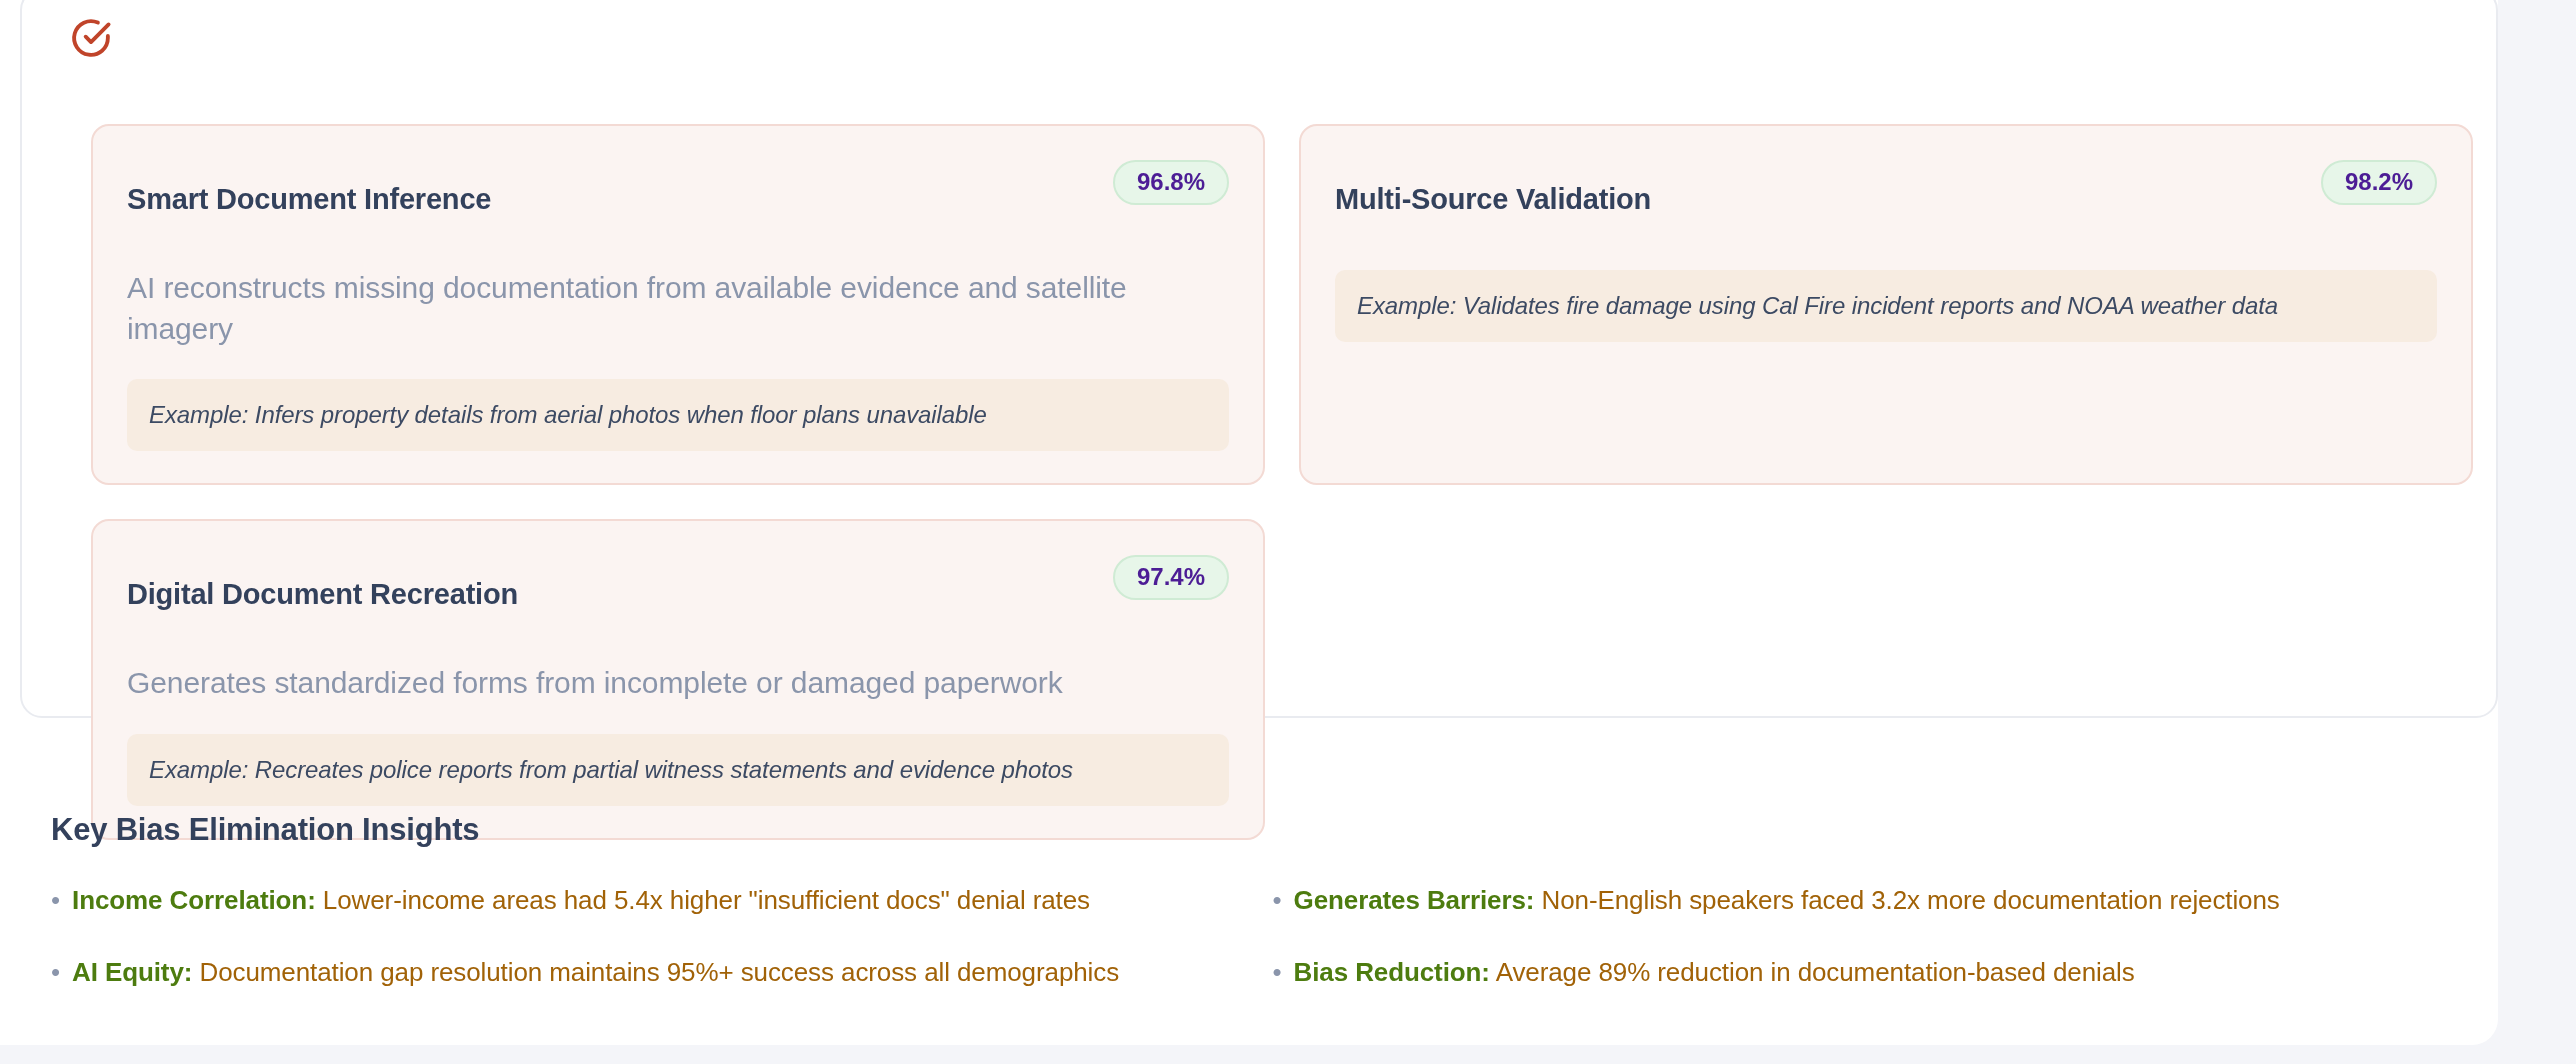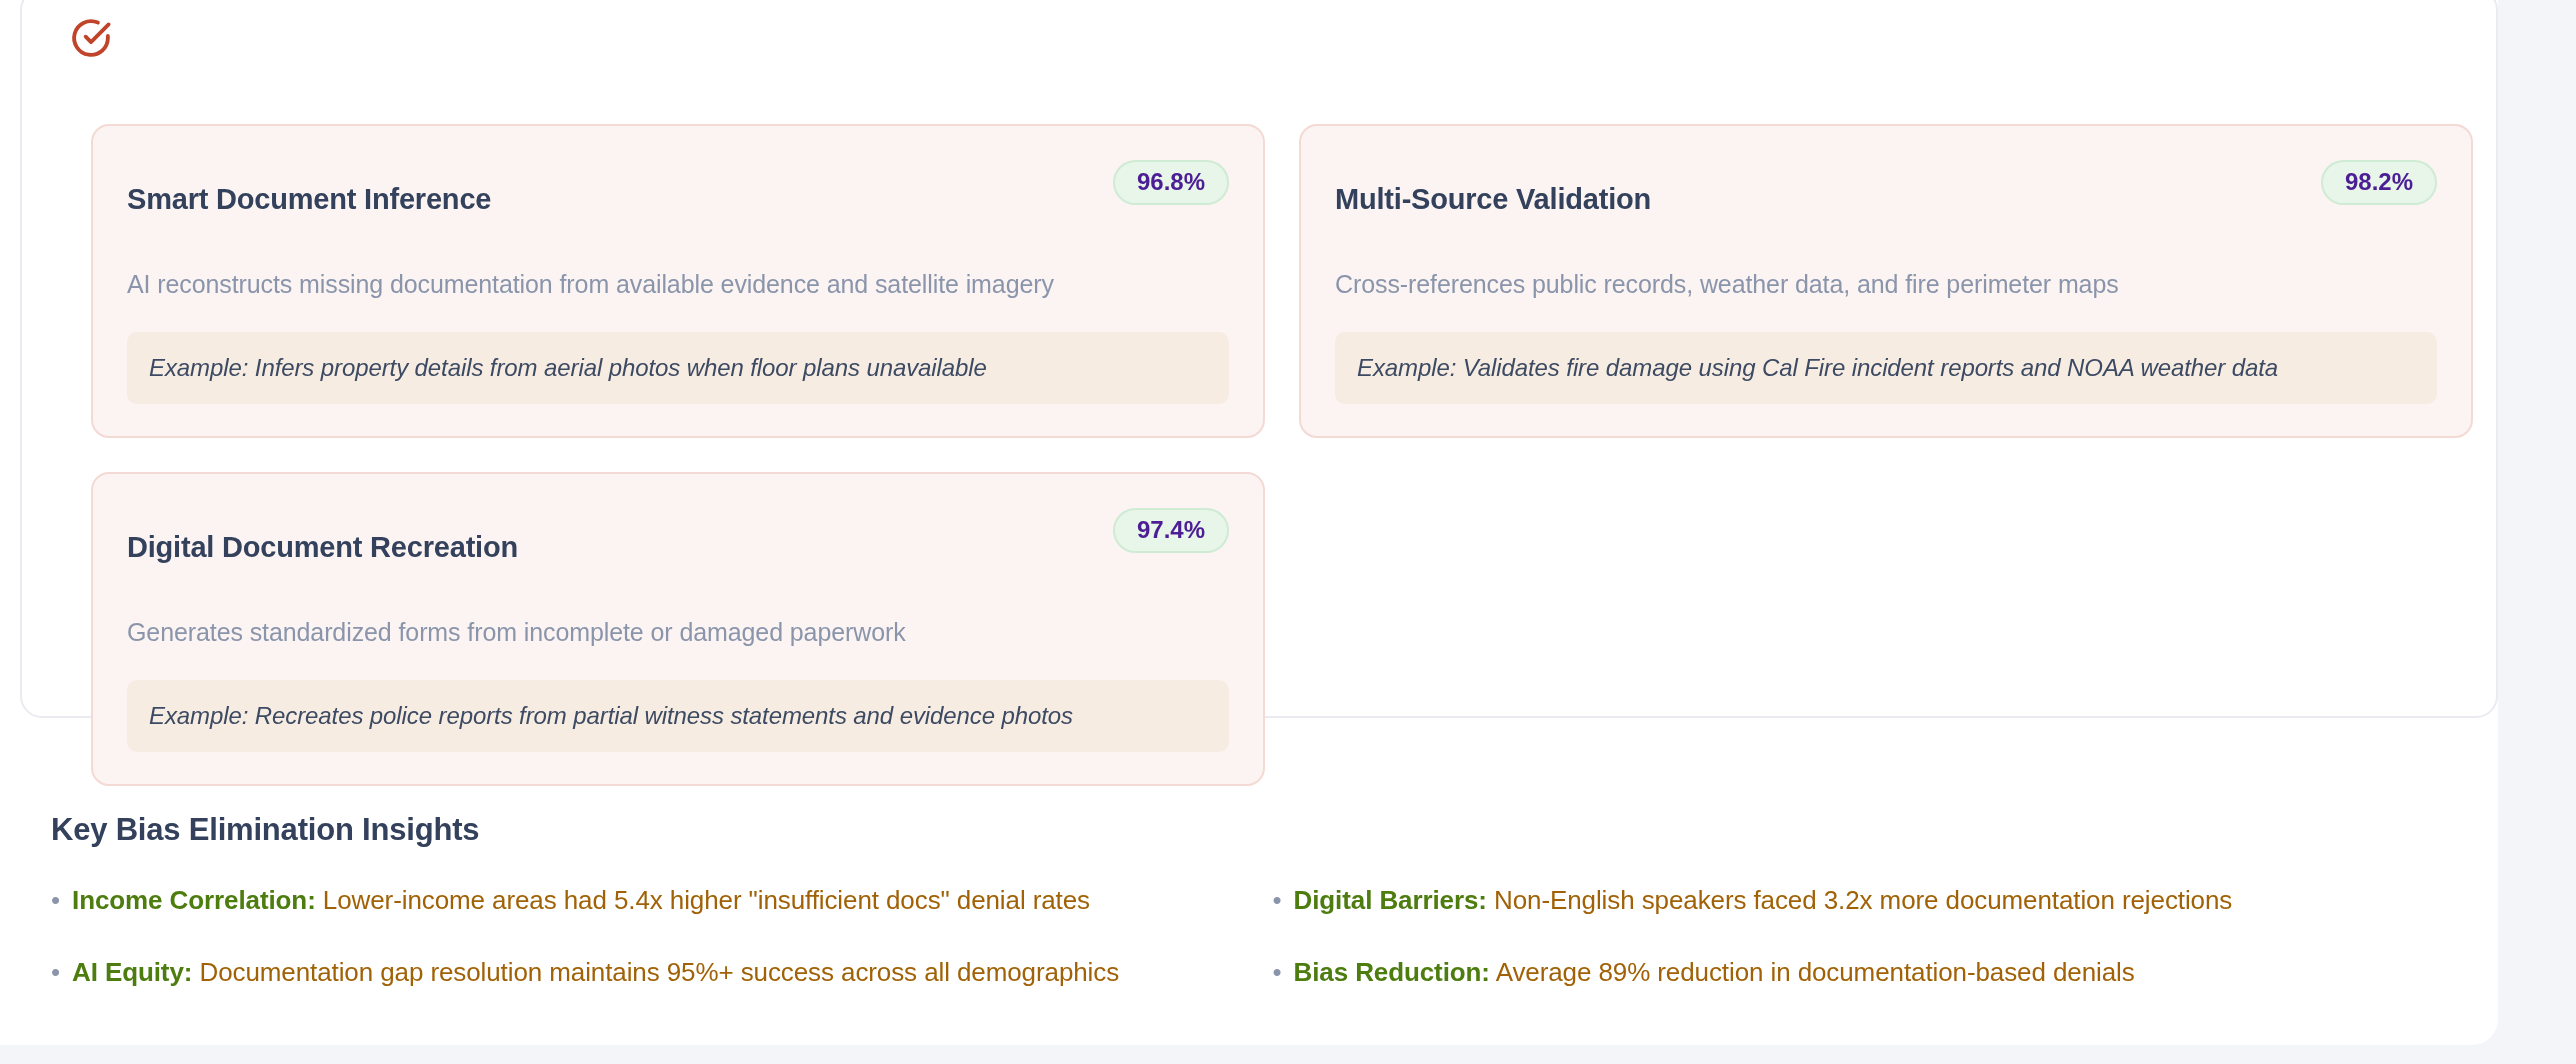--- a/index.html
+++ b/index.html
@@ -103,21 +103,21 @@
     color: #4c1d95;
     font-size: 24px;
     font-weight: bold;
     padding: 8px 22px 9px 22px;
     white-space: nowrap;
     line-height: 1;
   }
 
   .card-desc {
     margin-top: 28px;
-    font-size: 25px;
+    font-size: 30px;
     color: #8a95ab;
     line-height: 1.35;
     letter-spacing: -0.1px;
   }
 
   .card-example {
     margin-top: 30px;
     background: #f7ece1;
     border-radius: 10px;
     padding: 20px 22px 21px 22px;
@@ -203,21 +203,20 @@
         </div>
         <p class="card-desc">AI reconstructs missing documentation from available evidence and satellite imagery</p>
         <div class="card-example">Example: Infers property details from aerial photos when floor plans unavailable</div>
       </article>
 
       <article class="feature-card">
         <div class="card-top">
           <h2 class="card-title">Multi-Source Validation</h2>
           <span class="badge">98.2%</span>
         </div>
-        <p class="card-desc">Cross-references public records, weather data, and fire perimeter maps</p>
         <div class="card-example">Example: Validates fire damage using Cal Fire incident reports and NOAA weather data</div>
       </article>
 
 
       <article class="feature-card">
         <div class="card-top">
           <h2 class="card-title">Digital Document Recreation</h2>
           <span class="badge">97.4%</span>
         </div>
         <p class="card-desc">Generates standardized forms from incomplete or damaged paperwork</p>
@@ -233,21 +232,21 @@
     <div class="insights-grid">
 
       <div class="insight">
         <span class="insight-bullet">•</span>
         <span><span class="insight-label">Income Correlation:</span>
         <span class="insight-text">Lower-income areas had 5.4x higher "insufficient docs" denial rates</span></span>
       </div>
 
       <div class="insight">
         <span class="insight-bullet">•</span>
-        <span><span class="insight-label">Digital Barriers:</span>
+        <span><span class="insight-label">Generates Barriers:</span>
         <span class="insight-text">Non-English speakers faced 3.2x more documentation rejections</span></span>
       </div>
 
       <div class="insight">
         <span class="insight-bullet">•</span>
         <span><span class="insight-label">AI Equity:</span>
         <span class="insight-text">Documentation gap resolution maintains 95%+ success across all demographics</span></span>
       </div>
 
       <div class="insight">

